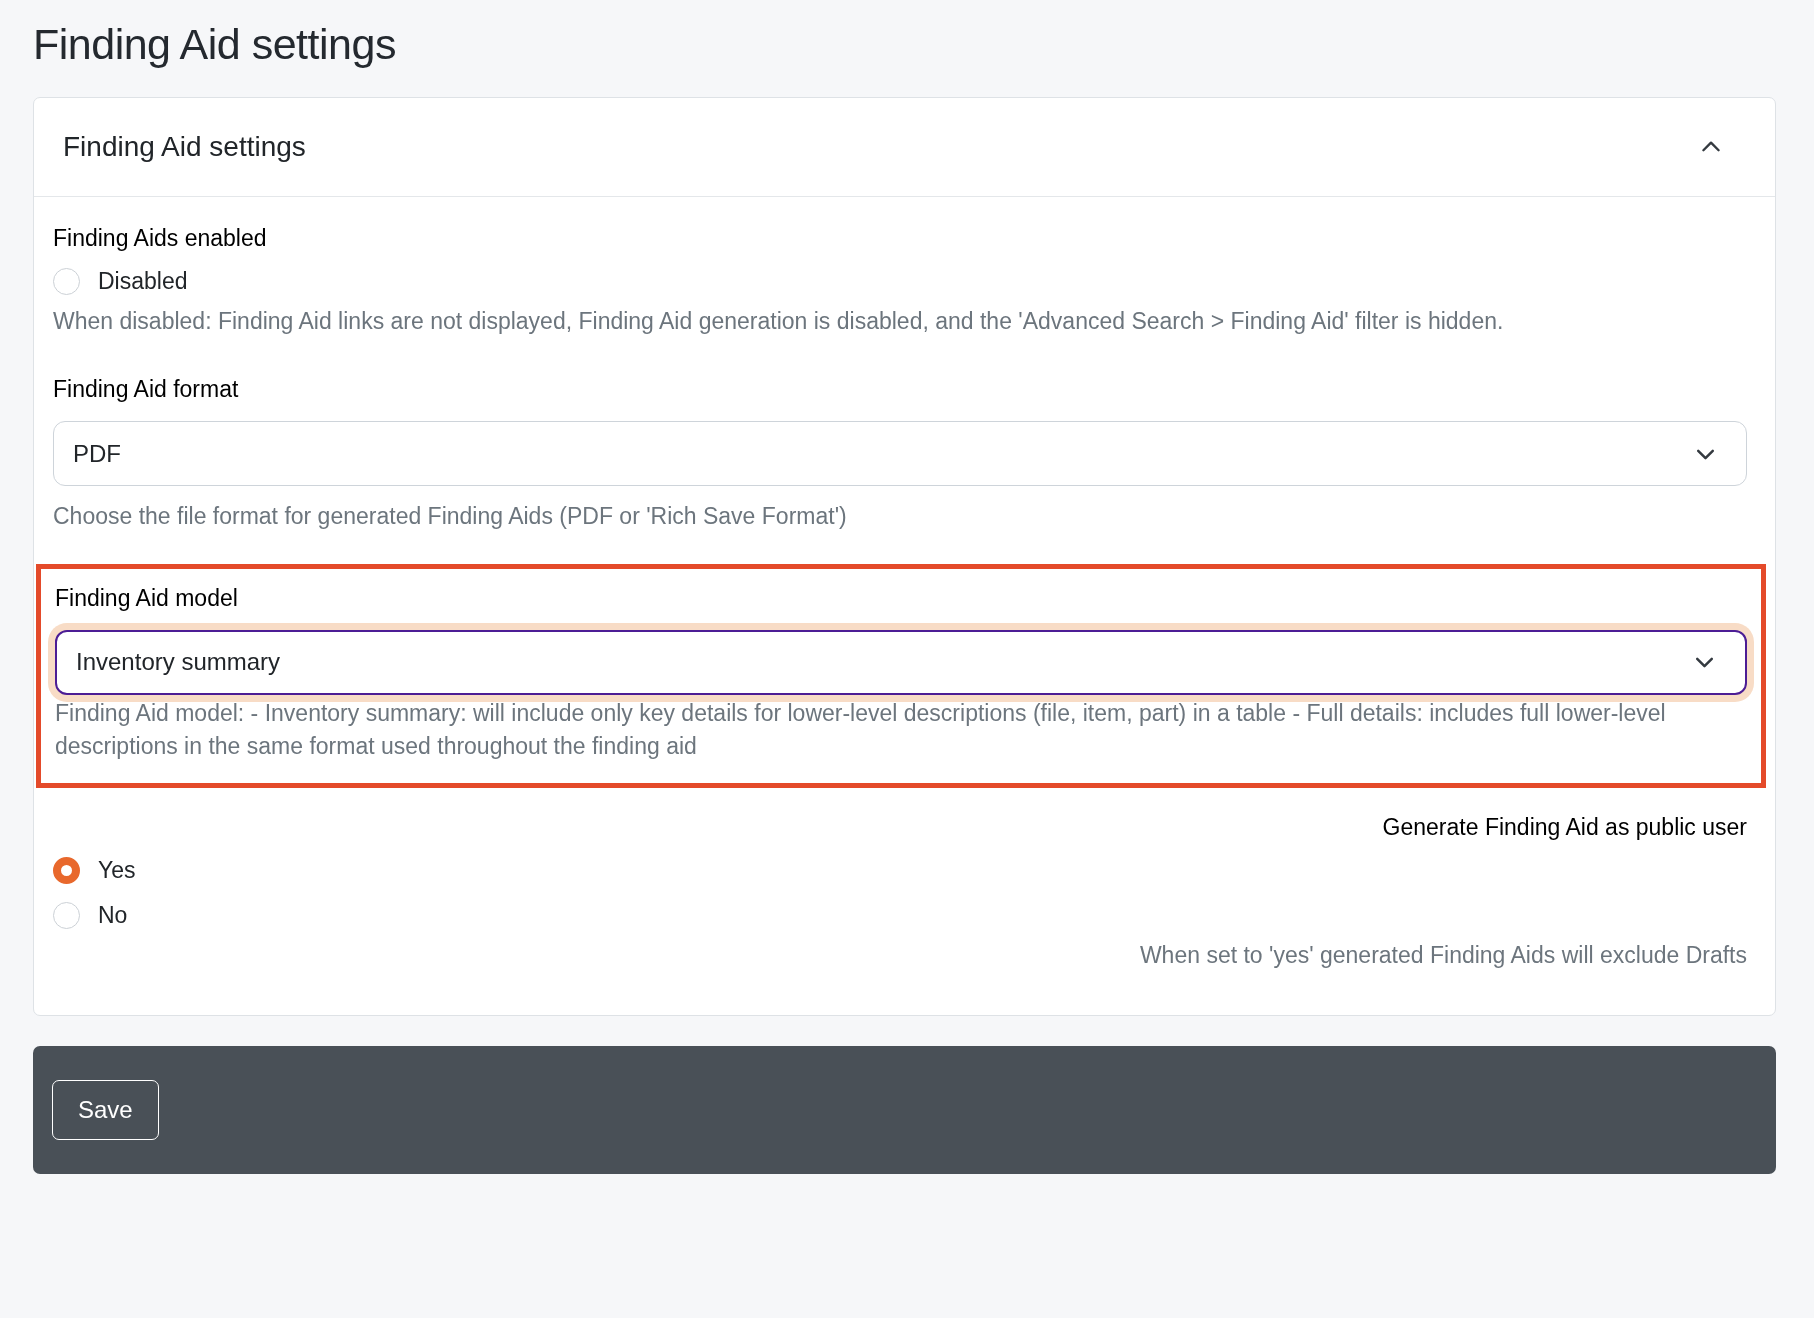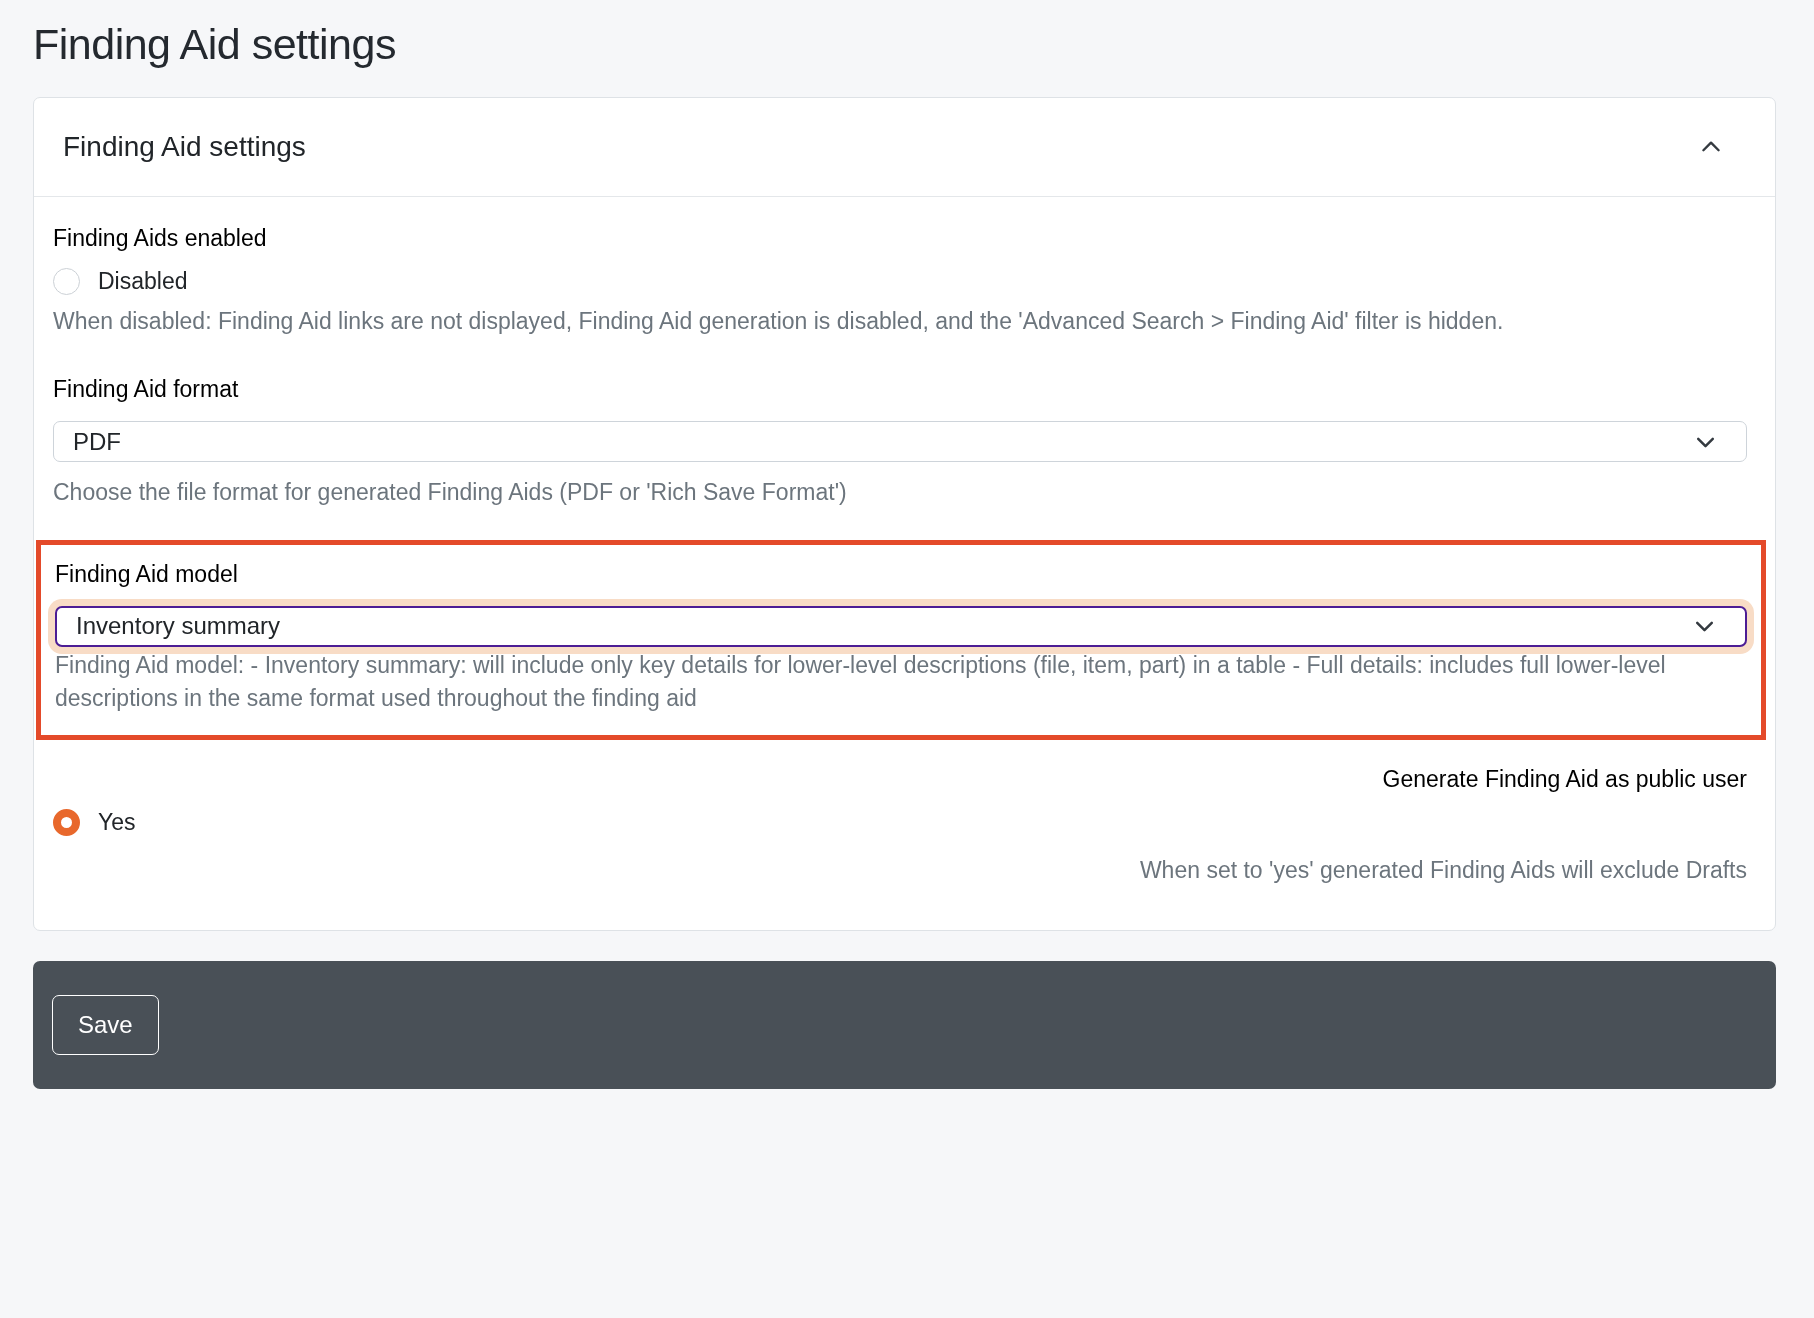--- a/index.html
+++ b/index.html
@@ -54,24 +54,24 @@
   .radio.unchecked { border: 1.5px solid #ccd1d6; }
   .radio-label { font-size: 23px; margin-left: 18px; cursor: pointer; }
 
   .help-text { font-size: 23px; line-height: 1.45; color: #6c757d; }
 
   .form-group { margin-top: 38px; }
 
   
   .select {
     position: relative;
-    height: 41px;
+    height: 65px;
     background: #fff;
     border: 1px solid #ced4da;
-    border-radius: 7px;
+    border-radius: 12px;
     display: flex; align-items: center;
     padding: 0 60px 0 19px;
     font-size: 24px;
     cursor: pointer;
     margin-top: 18px;
   }
   .select .chevron { position: absolute; right: 28px; top: 50%; transform: translateY(-50%); display: flex; }
   .select.focused {
     border: 2px solid #4c1d95;
     box-shadow: 0 0 0 7px #f8dcc6;
@@ -164,20 +164,24 @@
           <div class="help-text">Finding Aid model: - Inventory summary: will include only key details for lower-level descriptions (file, item, part) in a table - Full details: includes full lower-level descriptions in the same format used throughout the finding aid</div>
         </div>
       </div>
 
       <div class="form-group" style="margin-top:26px;text-align:right;">
         <div class="form-label">Generate Finding Aid as public user</div>
         <div class="radio-row">
           <span class="radio checked"></span>
           <span class="radio-label">Yes</span>
         </div>
+        <div class="radio-row" style="margin-bottom:10px;">
+          <span class="radio unchecked"></span>
+          <span class="radio-label">No</span>
+        </div>
         <div class="help-text">When set to 'yes' generated Finding Aids will exclude Drafts</div>
       </div>
 
     </div>
   </div>
 
   <div class="actions-bar">
     <button class="save-button">Save</button>
   </div>
 

